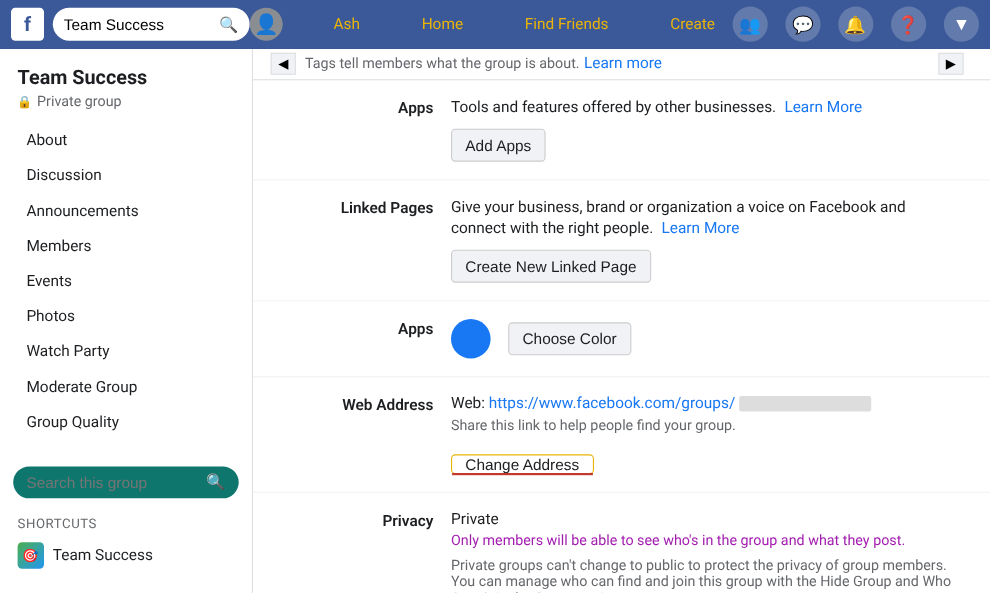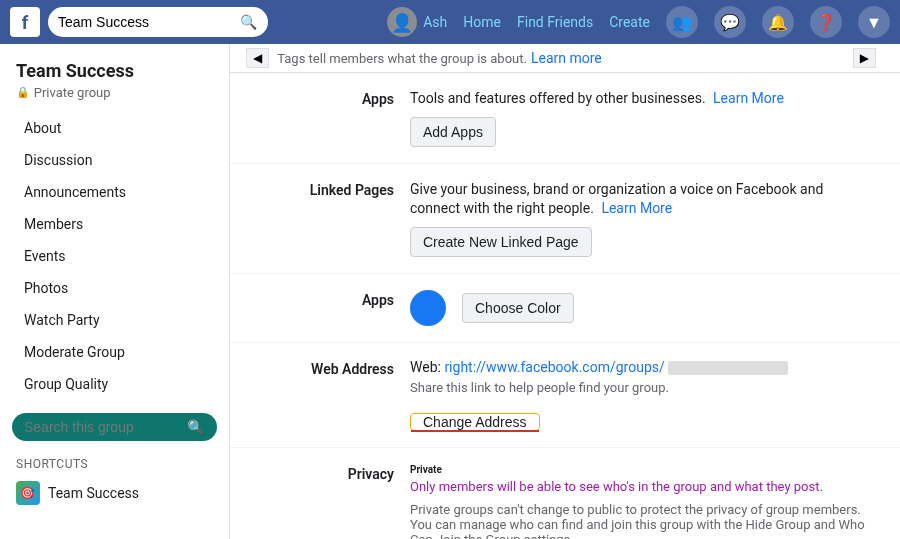--- a/index.html
+++ b/index.html
@@ -55,24 +55,25 @@
     }
     .nav-avatar {
       width: 30px; height: 30px;
       border-radius: 50%;
       background: #8a8d91;
       display: flex; align-items: center; justify-content: center;
       color: #fff; font-size: 12px; font-weight: bold;
       overflow: hidden;
     }
     .nav-item {
-      color: #7dd3fc;
+      color: #eab308;
       font-size: 14px;
       cursor: pointer;
       white-space: nowrap;
+      margin-left: 40px;
     }
     .nav-icon-btn {
       width: 32px; height: 32px;
       border-radius: 50%;
       background: rgba(255,255,255,0.2);
       display: flex; align-items: center; justify-content: center;
       color: #fff;
       cursor: pointer;
       font-size: 16px;
     }
@@ -107,21 +108,21 @@
     }
     .sidebar-subtitle {
       font-size: 13px;
       color: #65676b;
       padding: 0 16px 12px;
       display: flex;
       align-items: center;
       gap: 4px;
     }
     .sidebar-subtitle .lock-icon { font-size: 11px; }
-    .sidebar-nav { list-style: none; margin-bottom: 13px; }
+    .sidebar-nav { list-style: none; margin-bottom: 24px; }
     .sidebar-nav li {
       padding: 8px 16px;
       cursor: pointer;
       border-radius: 6px;
       margin: 0 8px;
       font-size: 14px;
       color: #1c1e21;
     }
     .sidebar-search {
       margin: 8px 12px;
@@ -283,21 +284,21 @@
     .blurred-url {
       background: #ddd;
       display: inline-block;
       height: 14px;
       width: 120px;
       border-radius: 2px;
       vertical-align: middle;
     }
 
     
-    .privacy-title { font-weight: 700; font-size: 10px; margin-bottom: 4px; }
+    .privacy-title { font-weight: 400; font-size: 14px; margin-bottom: 4px; }
     .privacy-desc { font-size: 13px; color: #a21caf; margin-bottom: 8px; }
     .privacy-note { font-size: 13px; color: #65676b; }
   </style>
 </head>
 <body>
 
 <nav class="top-nav">
   <div class="nav-logo">f</div>
   <div class="nav-search">
     <input type="text" value="Team Success" style="">
@@ -391,21 +392,21 @@
             <button class="btn">Choose Color</button>
           </div>
         </div>
       </div>
 
       <div class="settings-row">
         <div class="settings-label">Web Address</div>
         <div class="settings-content">
           <div class="web-address-text">
             <span>Web:</span>
-            <span class="web-address-url">right://www.facebook.com/groups/</span>
+            <span class="web-address-url">https://www.facebook.com/groups/</span>
             <span class="blurred-url"></span>
           </div>
           <p class="description">Share this link to help people find your group.</p>
           <div style="margin-top:8px; position:relative; display:inline-block;">
             <button class="btn btn-change btn-underline">Change Address</button>
           </div>
         </div>
       </div>
 
       <div class="settings-row">

